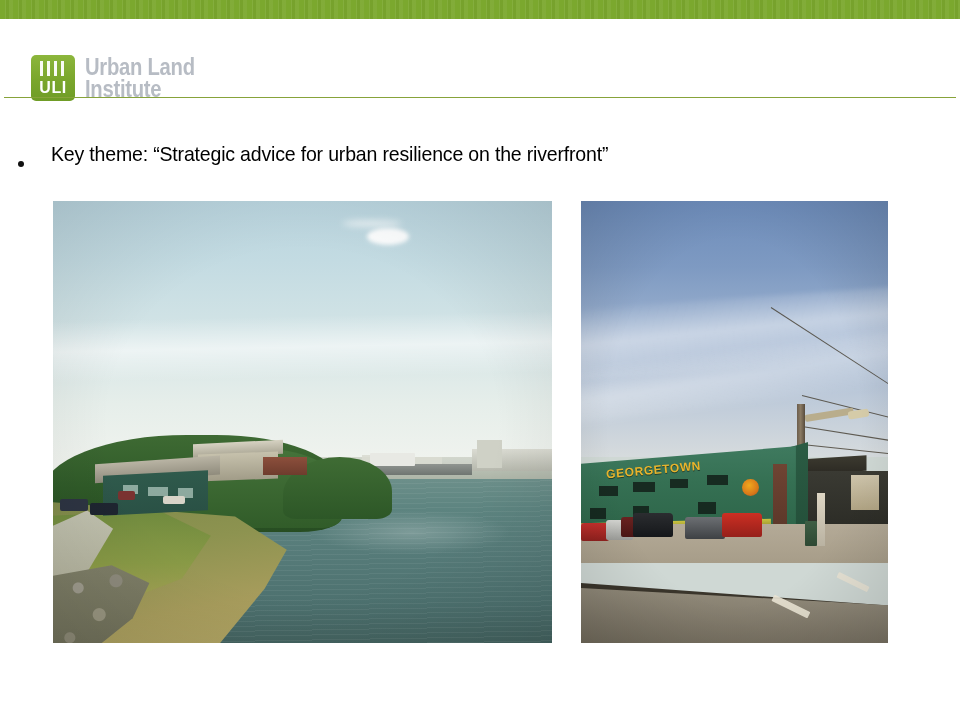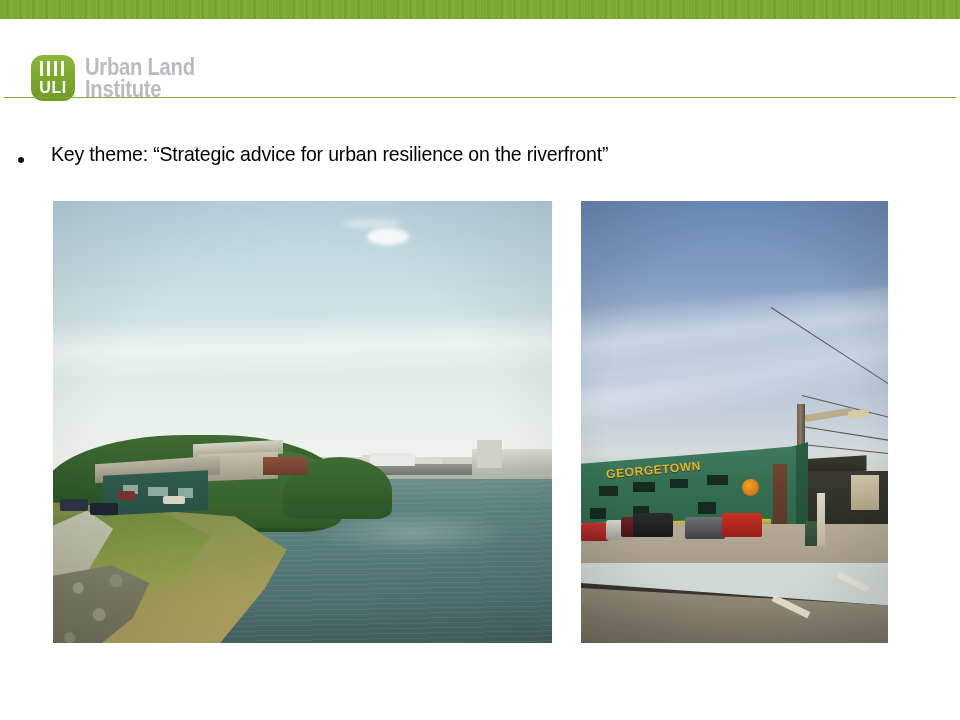--- a/index.html
+++ b/index.html
@@ -26,21 +26,21 @@
   
   .header{position:absolute;left:0;top:19px;width:960px;height:79px;background:#fff;}
   .header-rule{
     position:absolute;left:4px;top:97px;width:952px;height:1px;
     background:#87a33a;
   }
 
   
   .logo-block{position:absolute;left:31px;top:36px;display:flex;align-items:flex-start;}
   .logo-mark{
-    position:relative;width:44px;height:46px;border-radius:12px;
+    position:relative;width:44px;height:46px;border-radius:5px;
     background:linear-gradient(180deg,#8cb63c 0%,#7aa62c 55%,#6f9c26 100%);
     overflow:hidden;flex:none;
   }
   .logo-mark .bar{
     position:absolute;top:6px;width:3px;height:15px;background:#ffffff;opacity:.95;
   }
   .logo-mark .bar.b1{left:9px;}
   .logo-mark .bar.b2{left:16px;}
   .logo-mark .bar.b3{left:23px;}
   .logo-mark .bar.b4{left:30px;}
@@ -70,21 +70,21 @@
     font-family:"Liberation Sans", sans-serif;
     font-size:31px;
     font-weight:600;
     letter-spacing:.6px;
     white-space:nowrap;
   }
 
   
   .bullet-row{
     position:absolute;left:18px;top:141px;width:900px;
-    display:flex;align-items:center;
+    display:flex;align-items:flex-end;
   }
   .bullet-dot{
     width:6px;height:6px;border-radius:50%;background:#111;
     margin-top:11px;margin-right:27px;flex:none;
   }
   .bullet-text{
     color:#000;
     font-family:"Liberation Sans", sans-serif;
     font-size:21px;
     line-height:26px;

